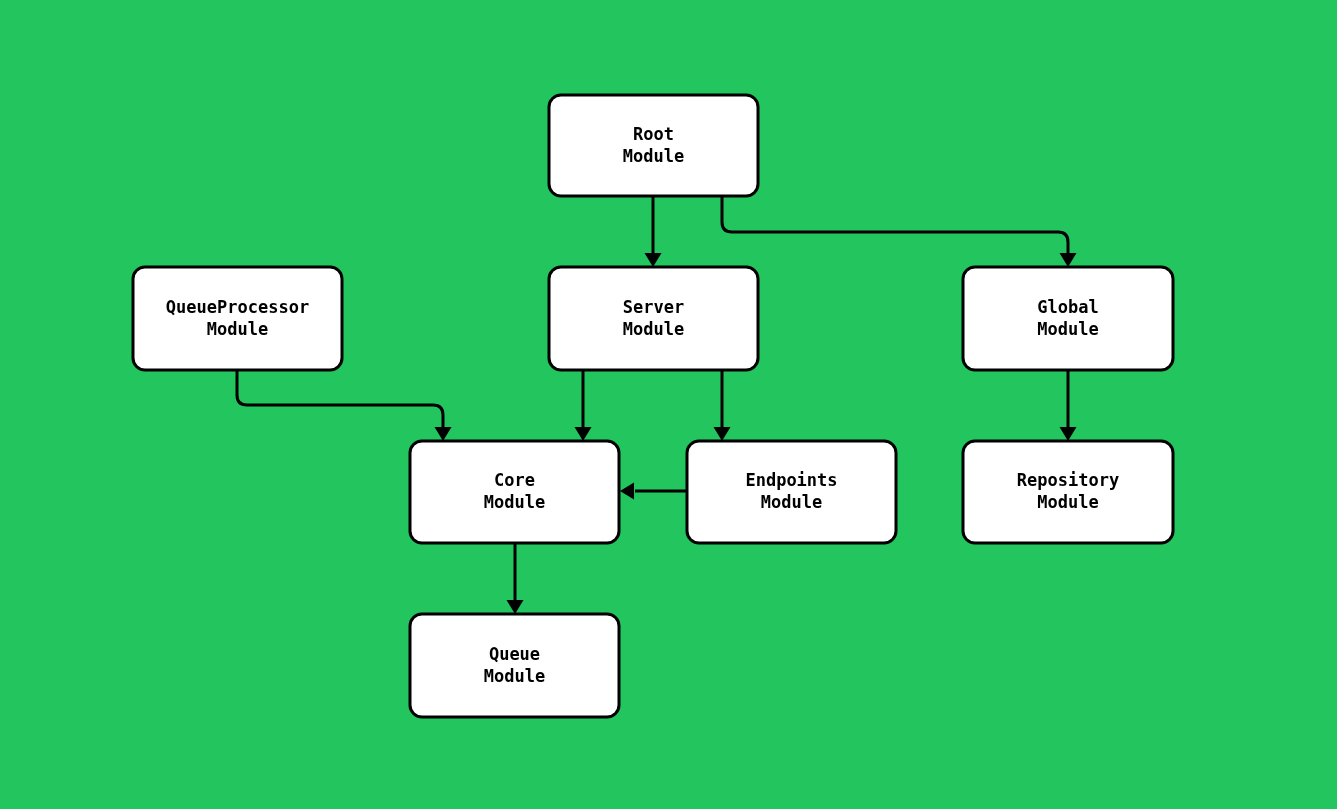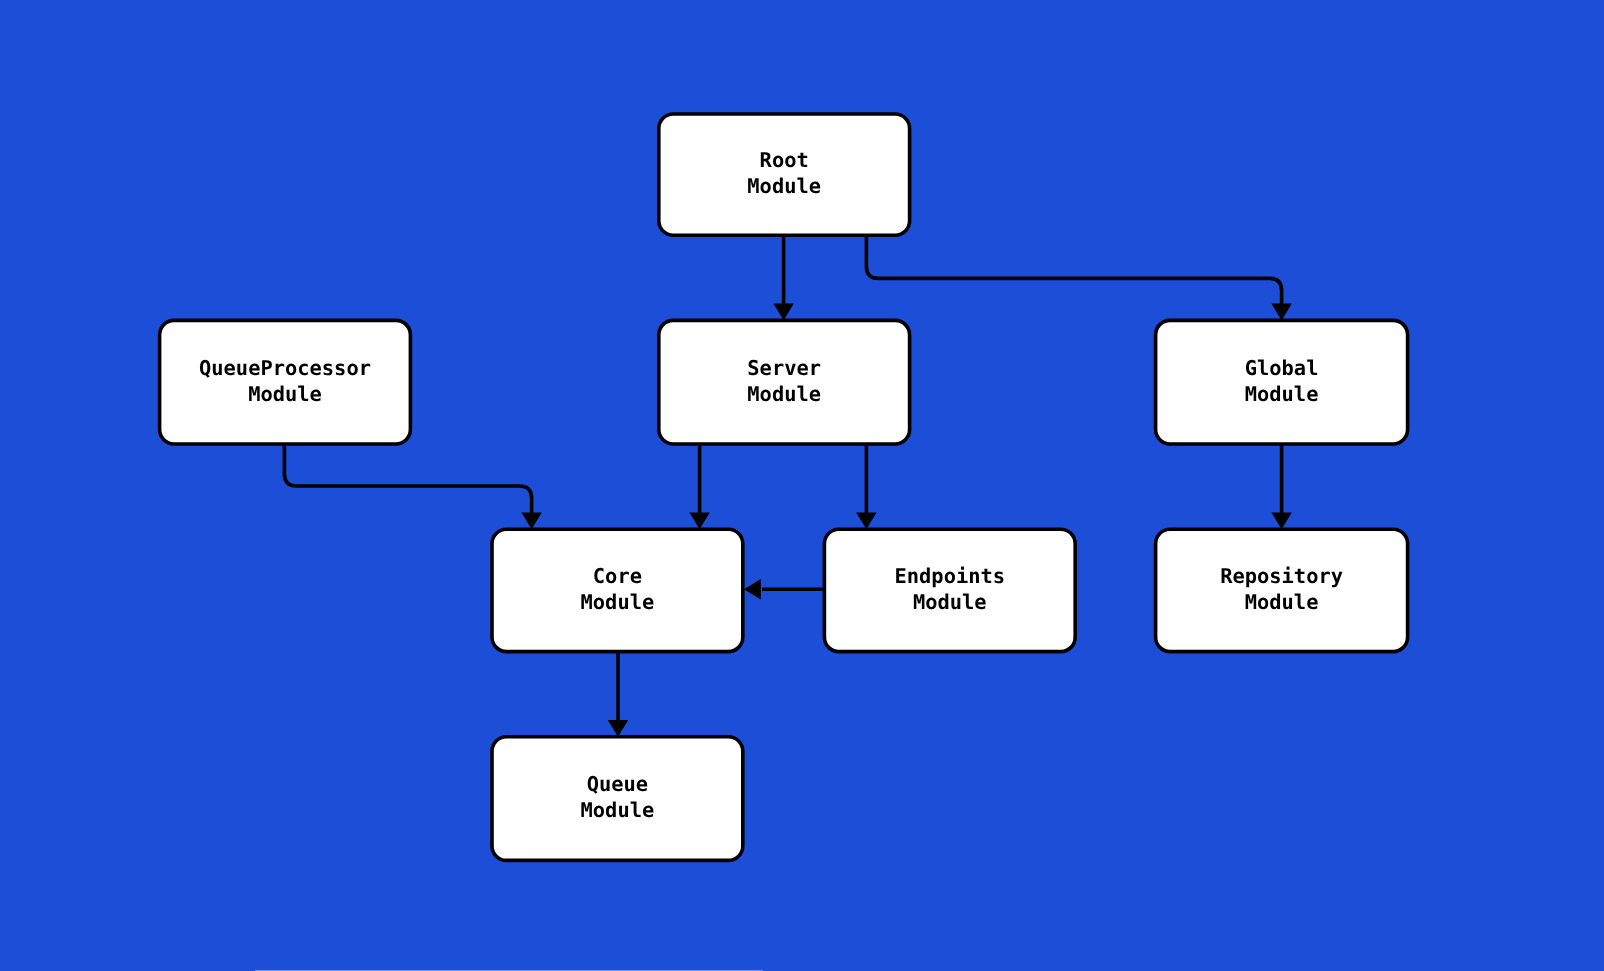--- a/index.html
+++ b/index.html
@@ -11,21 +11,21 @@
   body {
     width: 1337px;
     height: 809px;
     overflow: hidden;
     font-family: "DejaVu Sans Mono", "Liberation Mono", monospace;
   }
   #diagram-canvas {
     position: relative;
     width: 1337px;
     height: 809px;
-    background: #1d4ed8;
+    background: #22c55e;
   }
   svg.diagram-svg {
     position: absolute;
     top: 0;
     left: 0;
     width: 1337px;
     height: 809px;
     display: block;
   }
   .node-rect {

